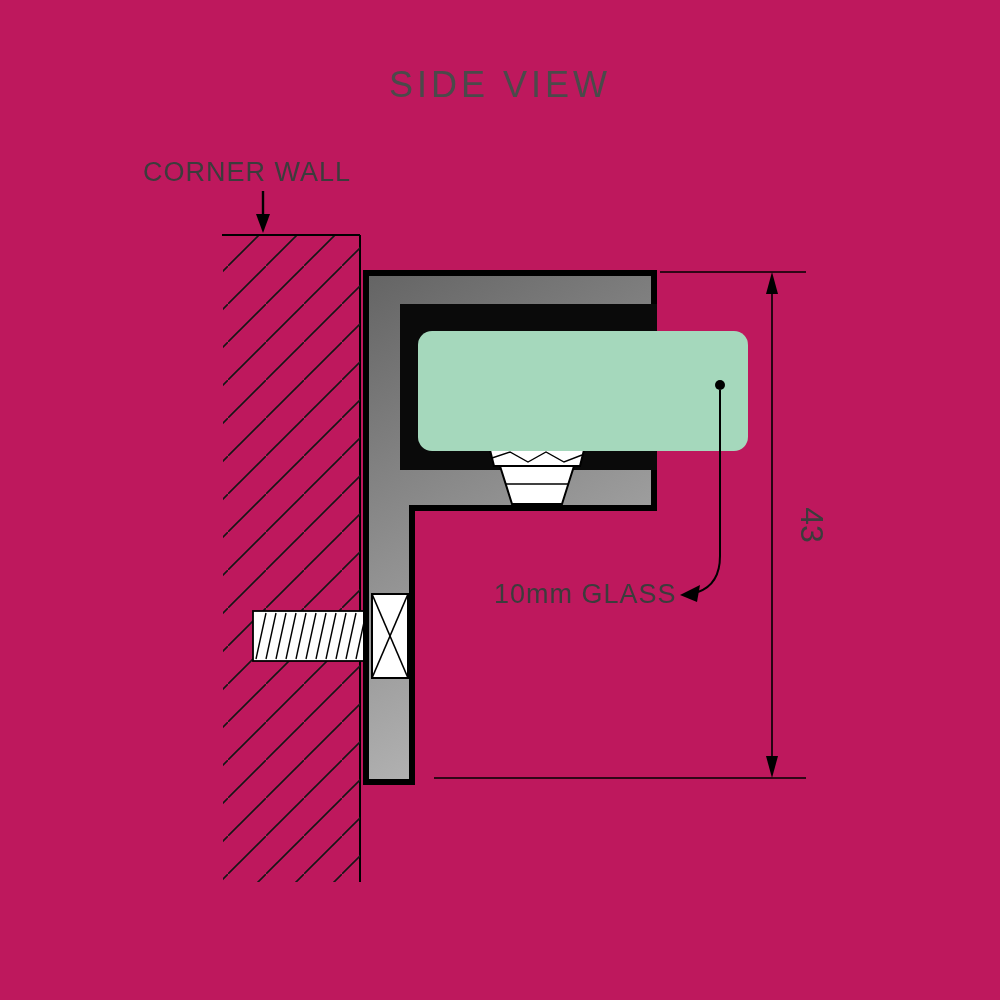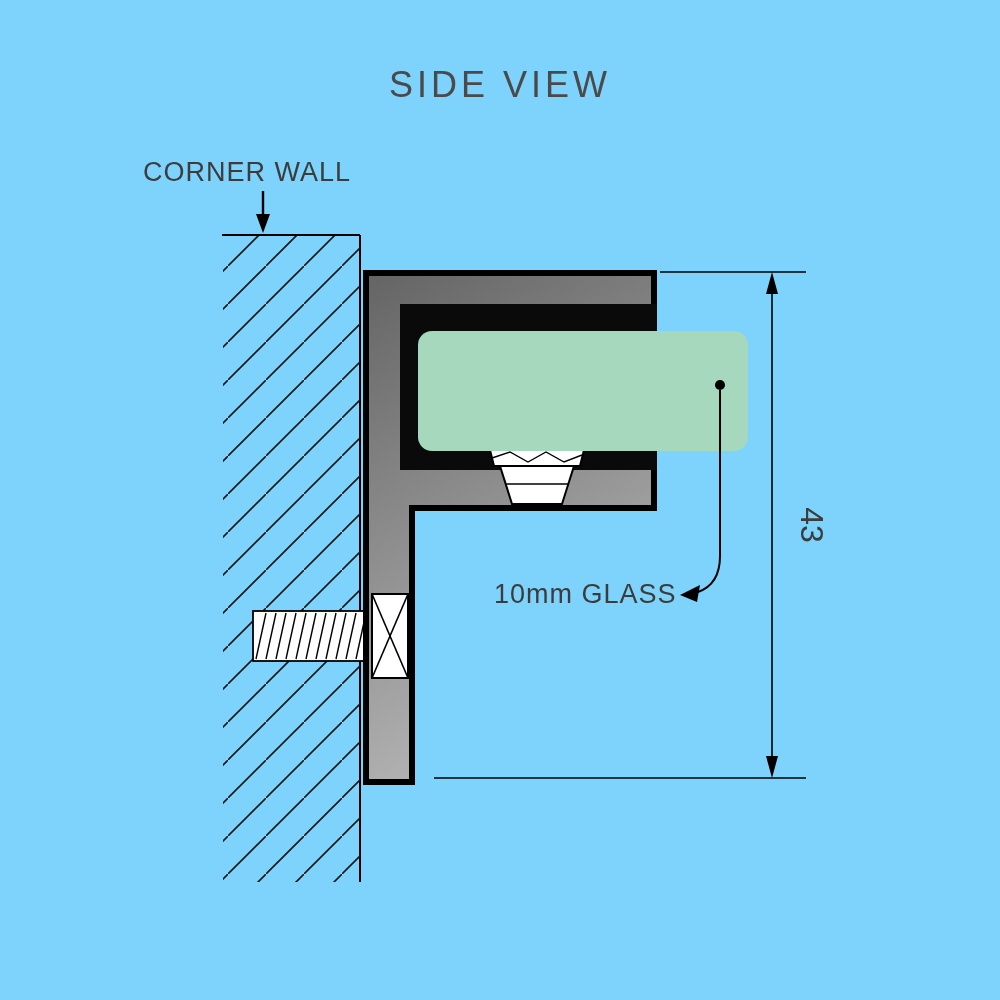--- a/index.html
+++ b/index.html
@@ -4,21 +4,21 @@
 <style>
   html, body {
     margin: 0;
     padding: 0;
     background: #ffffff;
   }
   .canvas {
     position: relative;
     width: 1000px;
     height: 1000px;
-    background: #7dd3fc;
+    background: #be185d;
     font-family: "Liberation Sans", sans-serif;
   }
   svg text {
     font-family: "Liberation Sans", sans-serif;
     fill: #3f3f3f;
   }
   text.title {
     font-size: 36px;
     letter-spacing: 4px;
     fill: #4a4a4a;

